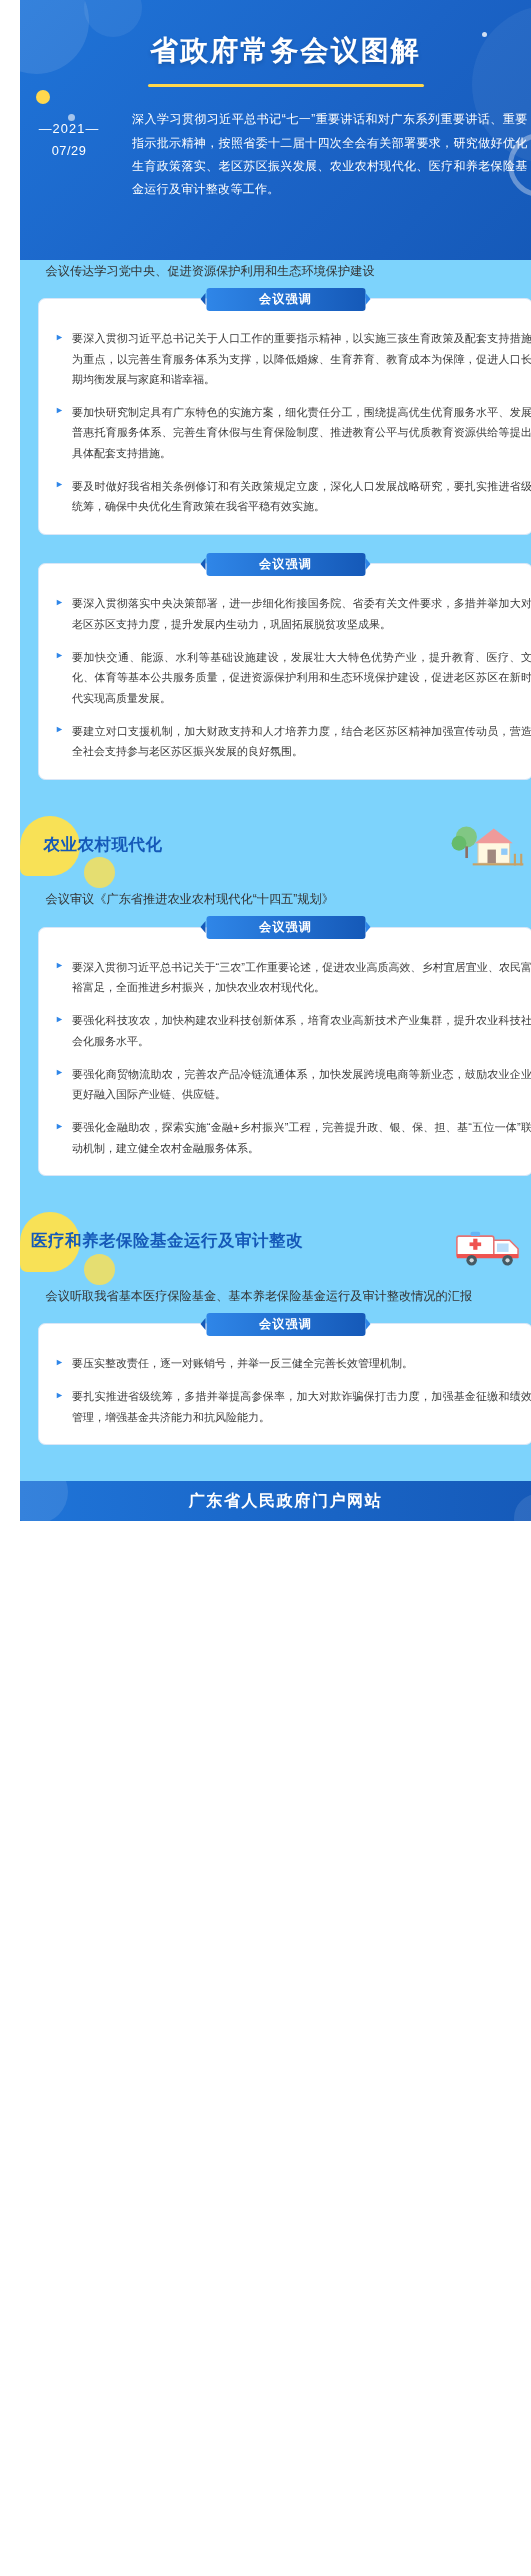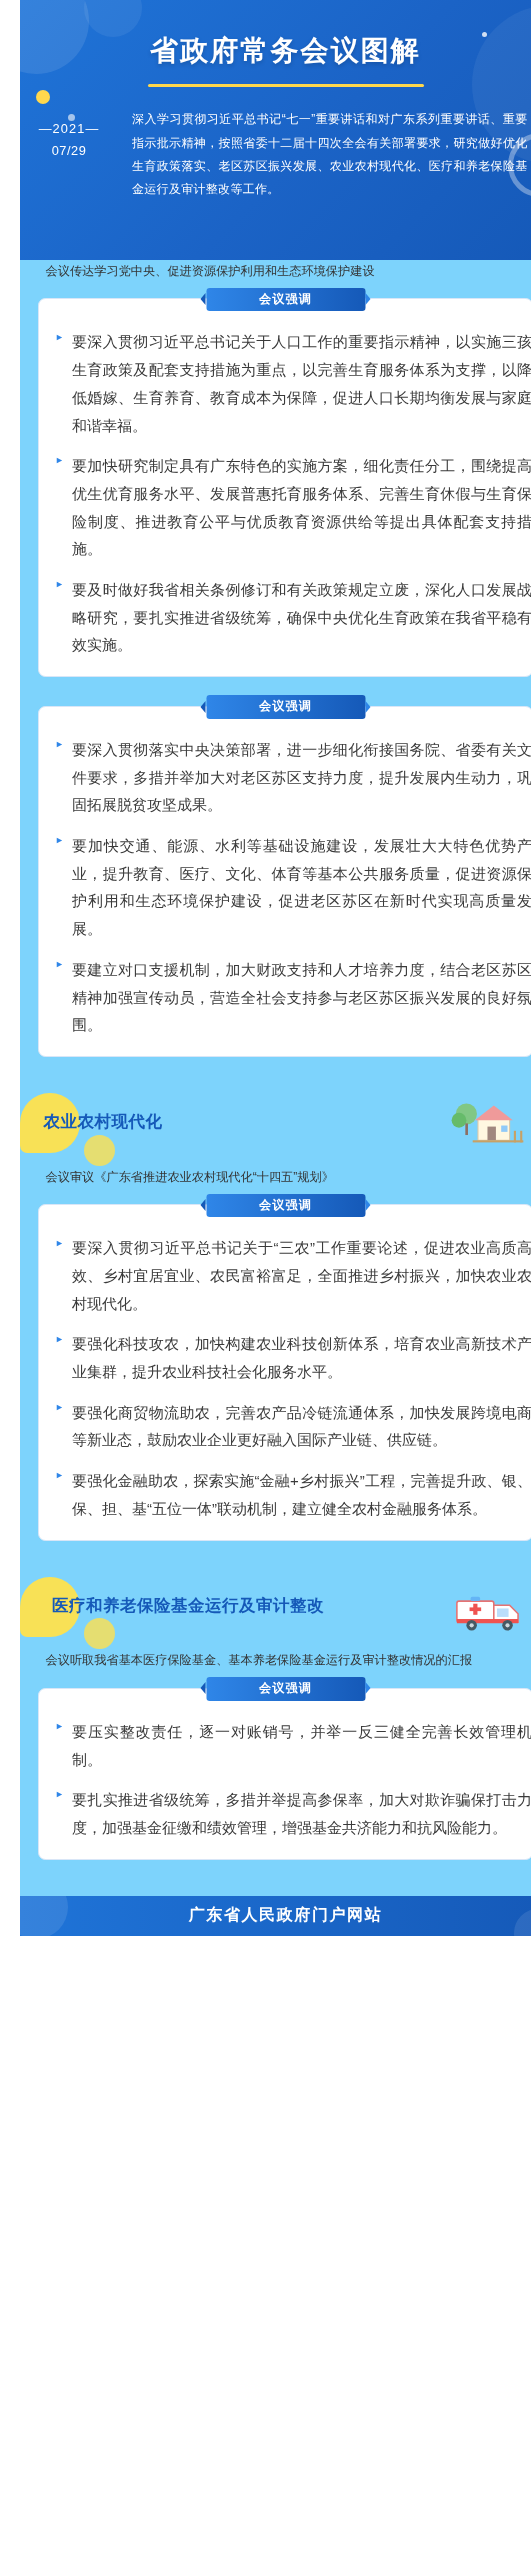--- a/index.html
+++ b/index.html
@@ -111,21 +111,21 @@
     position: absolute;
     left: 23.4px;
     top: 25.5px;
     font-size: 16.5px;
     font-weight: bold;
     color: #1559b8;
     letter-spacing: 0.5px;
     z-index: 3;
     white-space: nowrap;
   }
-  .sec-title.wide { left: 32px; }
+  .sec-title.wide { left: 11px; }
   .sec-illus {
     position: absolute;
     right: 23.4px;
     top: 10.6px;
     width: 80px;
     height: 58px;
     z-index: 2;
   }
 
   .sec-sub {
@@ -184,21 +184,21 @@
     flex: 0 0 auto;
     width: 11.7px;
     margin-top: 4.3px;
     margin-right: 5.3px;
     color: #2f86e8;
     font-size: 9px;
     line-height: 1;
   }
   .bullet-txt {
     flex: 1 1 auto;
-    font-size: 15px;
+    font-size: 11px;
     line-height: 1.85;
     color: #3a3a3a;
     text-align: justify;
   }
 
   
   .footer {
     margin-top: 5.3px;
     background: linear-gradient(90deg, #1f74d8 0%, #1559b8 100%);
     height: 40px;

